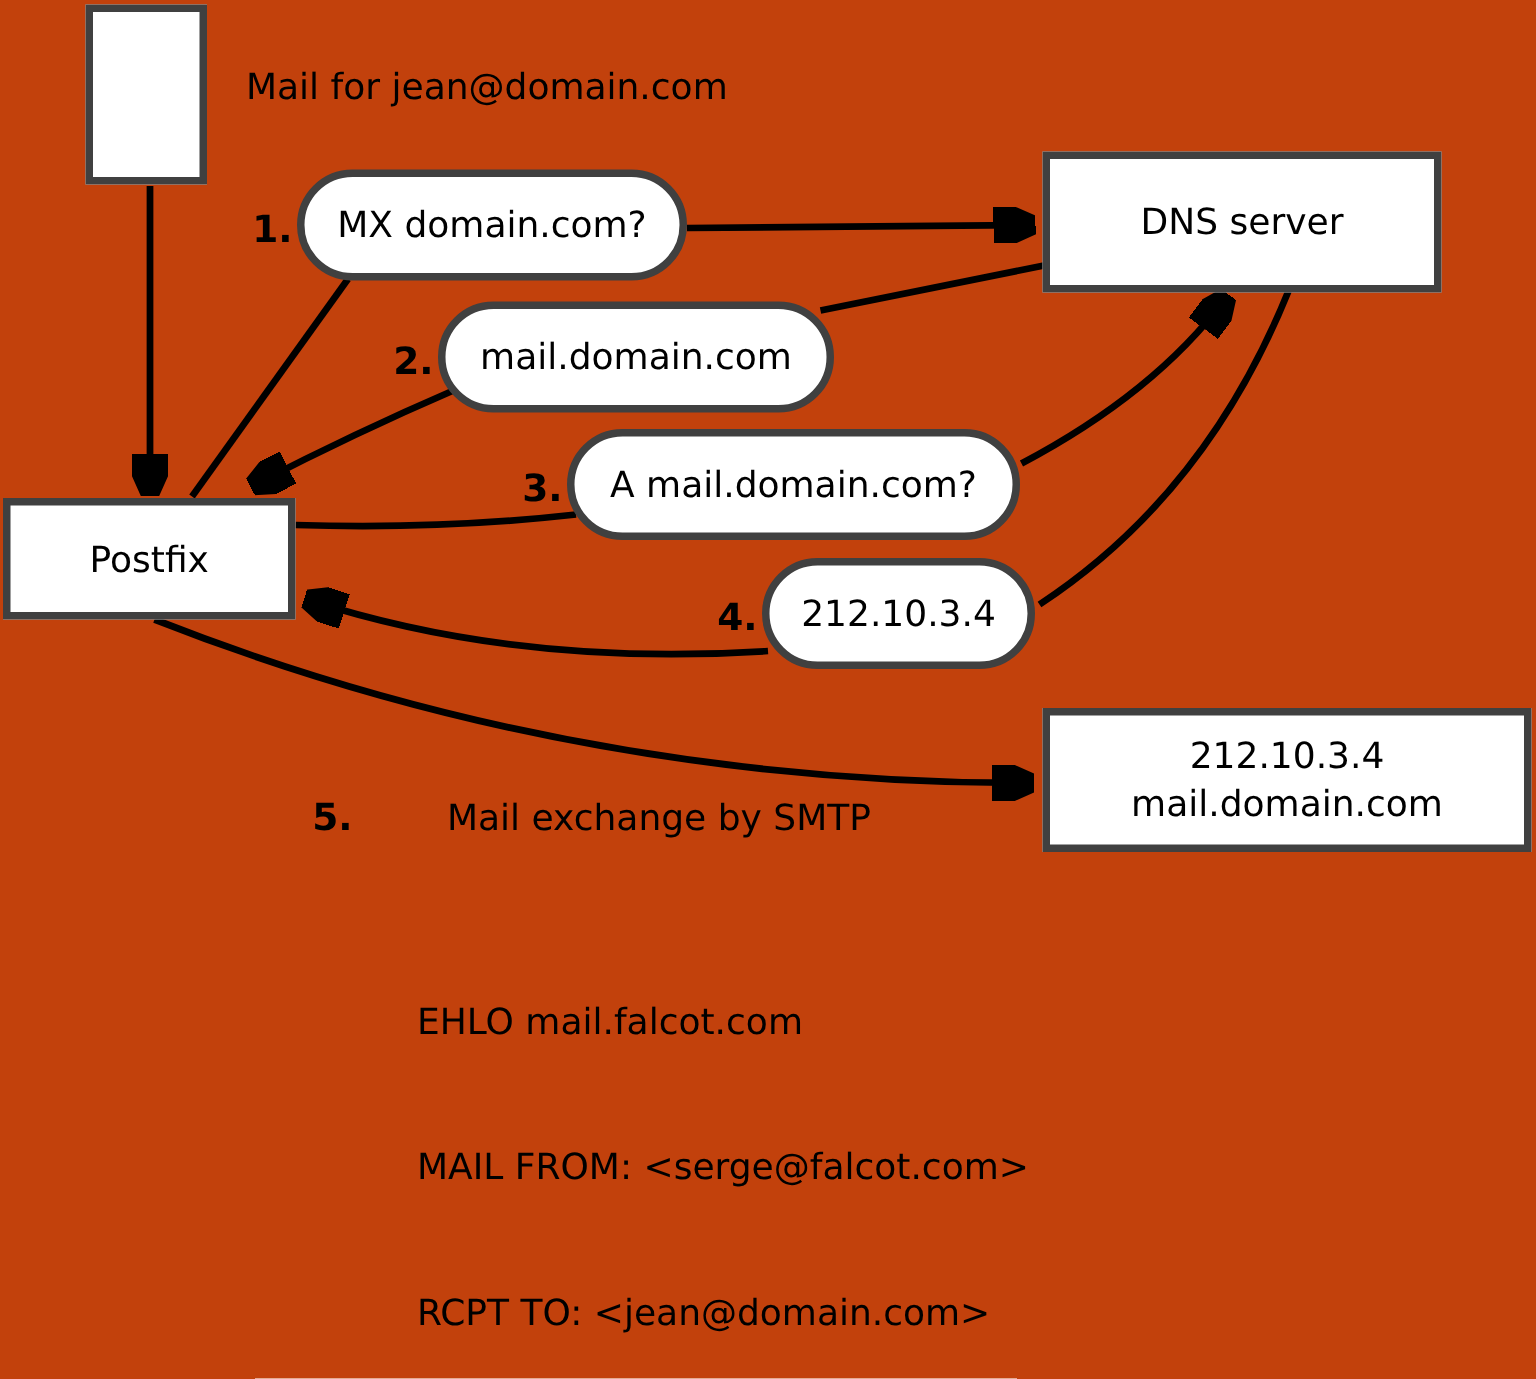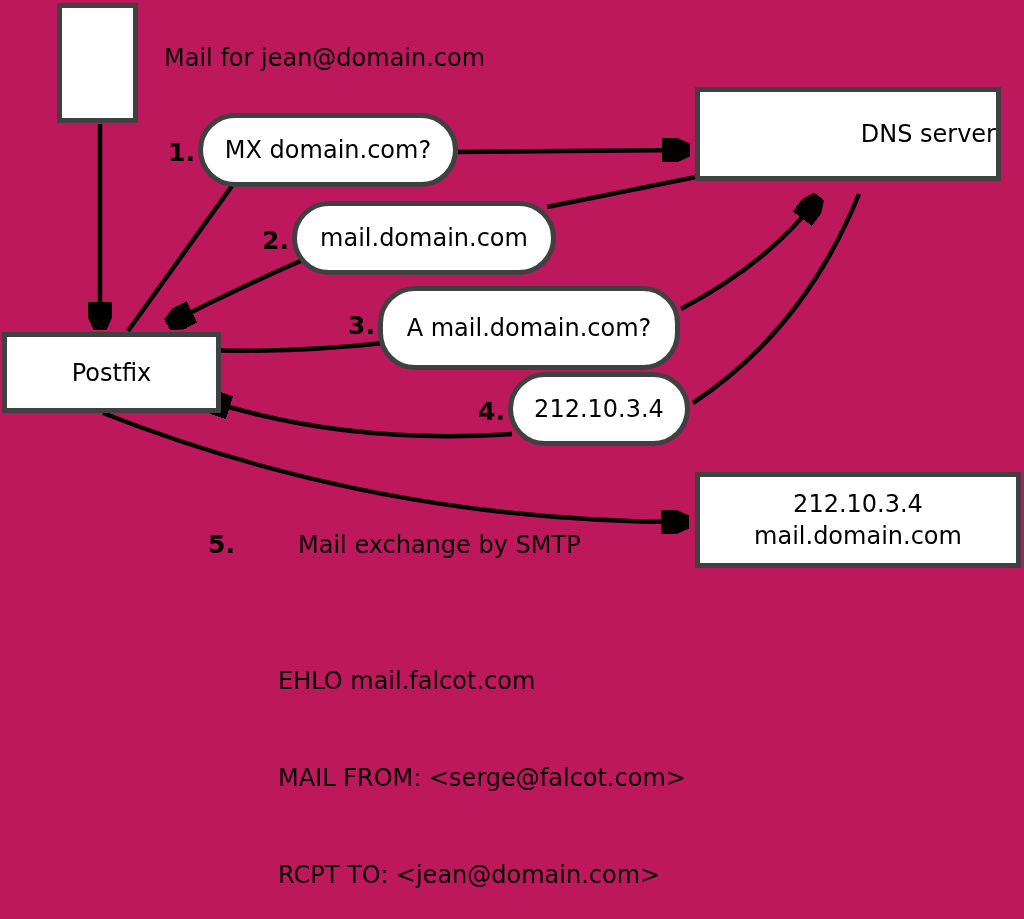--- a/index.html
+++ b/index.html
@@ -4,21 +4,21 @@
 <style>
   html, body {
     margin: 0;
     padding: 0;
     background: #ffffff;
   }
   #canvas {
     position: relative;
     width: 1024px;
     height: 919px;
-    background: #be185d;
+    background: #c2410c;
     overflow: hidden;
     font-family: "DejaVu Sans", "Liberation Sans", sans-serif;
     color: #000000;
   }
   #connectors {
     position: absolute;
     left: 0; top: 0;
     z-index: 1;
   }
   #connectors path, #connectors line {
@@ -101,44 +101,44 @@
     <path d="M 859,194 Q 804,330 693,403"></path>
     <path d="M 512,434 Q 345,445 206,400" marker-end="url(#arrow)"></path>
 
     <path d="M 103,413 Q 380,522 686,522" marker-end="url(#arrow)"></path>
   </svg>
 
   <div class="node" style="left:57px; top:3px; width:81px; height:120px;"></div>
 
   <div class="free-text" style="left:164px; top:44px;">Mail for jean@domain.com</div>
 
-  <div class="node" style="left:2px; top:332px; width:219px; height:81px;">
+  <div class="node" style="left:2px; top:332px; width:195px; height:81px;">
     <span>Postfix</span>
   </div>
 
-  <div class="node" style="left:695px; top:87px; width:306px; height:94px;justify-content:flex-end;">
+  <div class="node" style="left:695px; top:101px; width:266px; height:94px;">
     <span>DNS server</span>
   </div>
 
   <div class="node two-line" style="left:695px; top:472px; width:326px; height:96px;">
     <span>212.10.3.4</span>
     <span>mail.domain.com</span>
   </div>
 
   <div class="node pill" style="left:198px; top:113px; width:260px; height:74px;">
     <span>MX domain.com?</span>
   </div>
   <div class="step-num" style="left:135px; top:140px;">1.</div>
 
   <div class="node pill" style="left:292px; top:201px; width:264px; height:74px;">
     <span>mail.domain.com</span>
   </div>
   <div class="step-num" style="left:229px; top:228px;">2.</div>
 
-  <div class="node pill" style="left:378px; top:286px; width:302px; height:84px;">
+  <div class="node pill" style="left:378px; top:286px; width:302px; height:74px;">
     <span>A mail.domain.com?</span>
   </div>
   <div class="step-num" style="left:315px; top:313px;">3.</div>
 
   <div class="node pill" style="left:508px; top:372px; width:182px; height:74px;">
     <span>212.10.3.4</span>
   </div>
   <div class="step-num" style="left:445px; top:399px;">4.</div>
 
   <div class="step-num" style="left:175px; top:532px;">5.</div>

